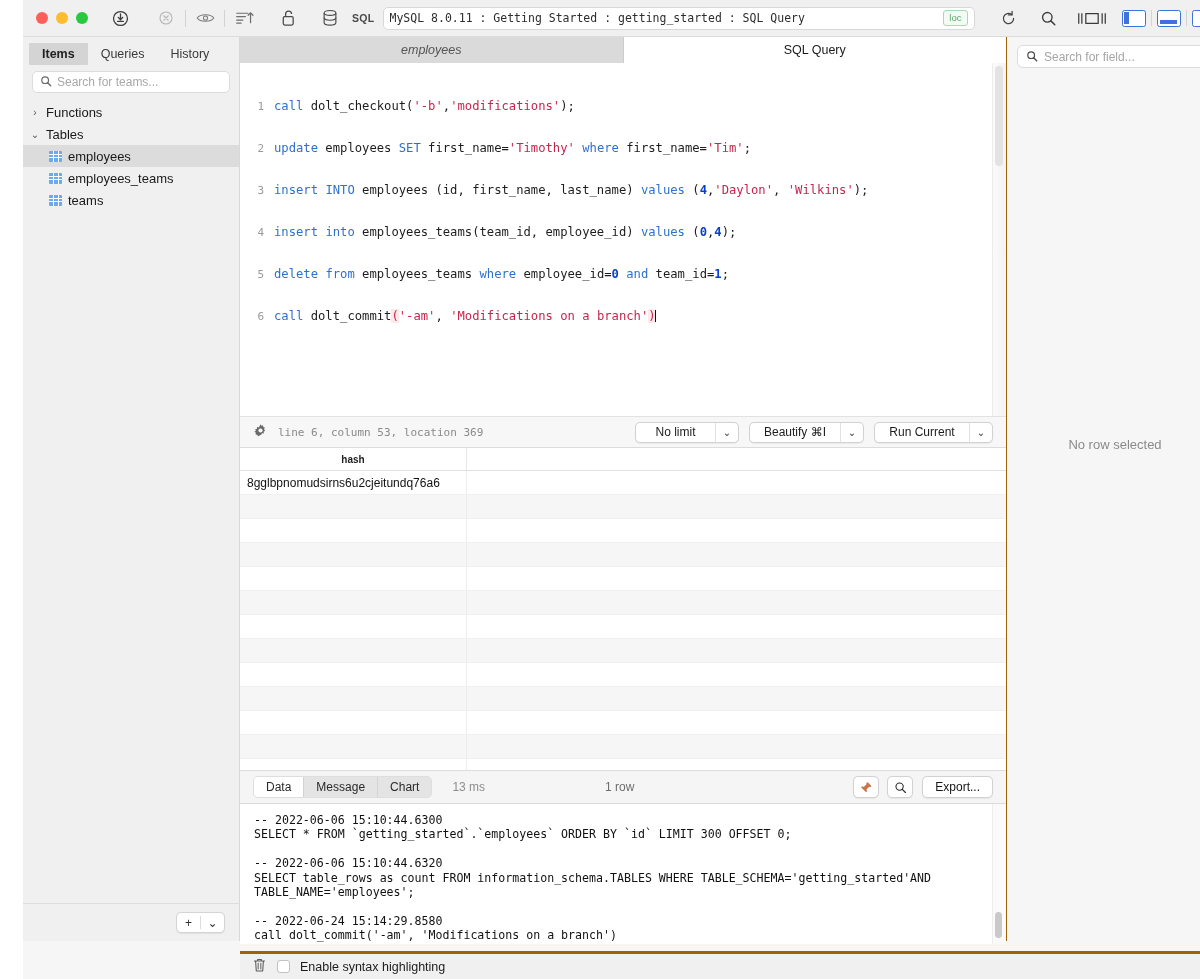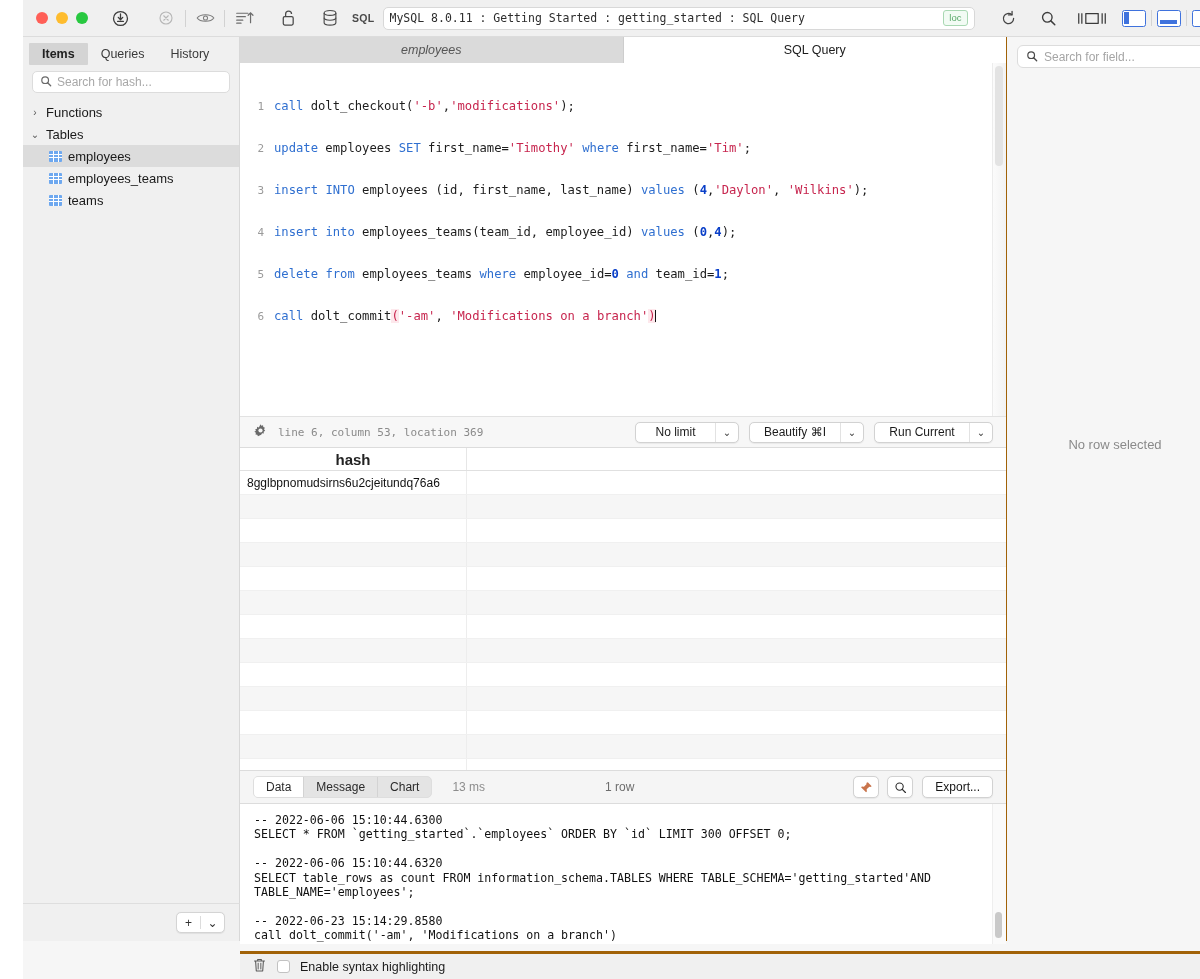--- a/index.html
+++ b/index.html
@@ -175,21 +175,21 @@
   .popbtn .lbl { font-size: 12px; color: #1c1c1c; padding: 0 12px; white-space: nowrap; }
   .popbtn .vdiv { width: 1px; align-self: stretch; background: #e2e2e2; }
   .popbtn .cv { width: 22px; text-align: center; font-size: 10px; color: #3a3a3a; }
 
   
   .grid { background: #fff; height: 322px; position: relative; overflow: hidden; }
   .ghead {
     display: flex; height: 23px; border-bottom: 1px solid #e0e0e0; background: #fff;
   }
   .gh {
-    font-size: 15px; font-weight: 700; color: #222;
+    font-size: 10px; font-weight: 700; color: #222;
     display: flex; align-items: center; justify-content: center;
     border-right: 1px solid #e6e6e6;
   }
   .gh.c1 { width: 227px; }
   .gh.c2 { flex: 1; border-right: none; }
   .grow { display: flex; height: 24px; border-bottom: 1px solid #f0f0f0; }
   .grow.alt { background: #f6f6f6; }
   .gc {
     font-size: 12px; color: #111; display: flex; align-items: center;
     padding: 0 7px; border-right: 1px solid #ededed; overflow: hidden;
@@ -380,21 +380,21 @@
       <div class="seg">History</div>
     </div>
 
     <div class="searchbox">
       <span>
         <svg width="12" height="12" viewBox="0 0 20 20">
           <circle cx="8.6" cy="8.6" r="5.6" fill="none" stroke="#6a6a6a" stroke-width="2"></circle>
           <path d="M12.8 12.8 L17.8 17.8" stroke="#6a6a6a" stroke-width="2.2" stroke-linecap="round"></path>
         </svg>
       </span>
-      <span class="ph">Search for hash...</span>
+      <span class="ph">Search for teams...</span>
     </div>
 
     <div class="tree">
       <div class="trow">
         <span class="chev">›</span>
         <span class="tlabel">Functions</span>
       </div>
       <div class="trow">
         <span class="chev">⌄</span>
         <span class="tlabel">Tables</span>
@@ -558,21 +558,21 @@
     </div>
 
     <div class="console">
       <div class="logwrap" id="log-lines">
           <div class="logline">-- 2022-06-06 15:10:44.6300</div>
           <div class="logline">SELECT * FROM `getting_started`.`employees` ORDER BY `id` LIMIT 300 OFFSET 0;</div>
           <div class="logblank"></div>
           <div class="logline">-- 2022-06-06 15:10:44.6320</div>
           <div class="logline">SELECT table_rows as count FROM information_schema.TABLES WHERE TABLE_SCHEMA='getting_started'AND TABLE_NAME='employees';</div>
           <div class="logblank"></div>
-          <div class="logline">-- 2022-06-23 15:14:29.8580</div>
+          <div class="logline">-- 2022-06-24 15:14:29.8580</div>
           <div class="logline">call dolt_commit('-am', 'Modifications on a branch')</div>
         </div>
       <div class="consoleRightGutter">
         <div class="cscroll"></div>
       </div>
     </div>
   </div>
 
   <div class="rightpanel">
     <div class="rsearch">

